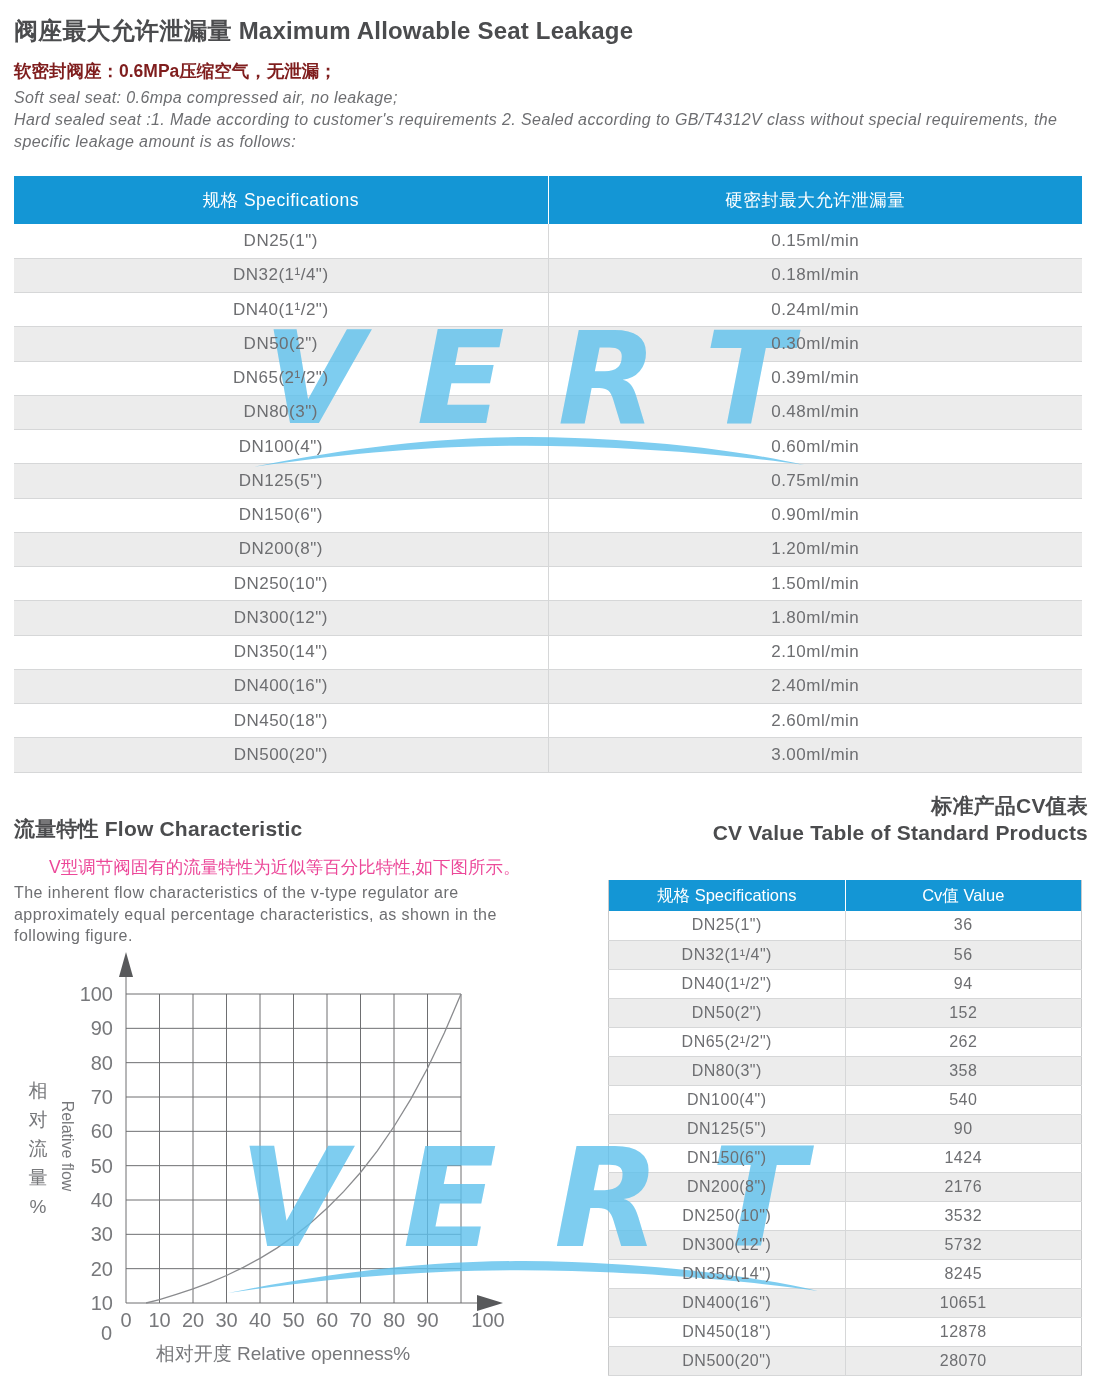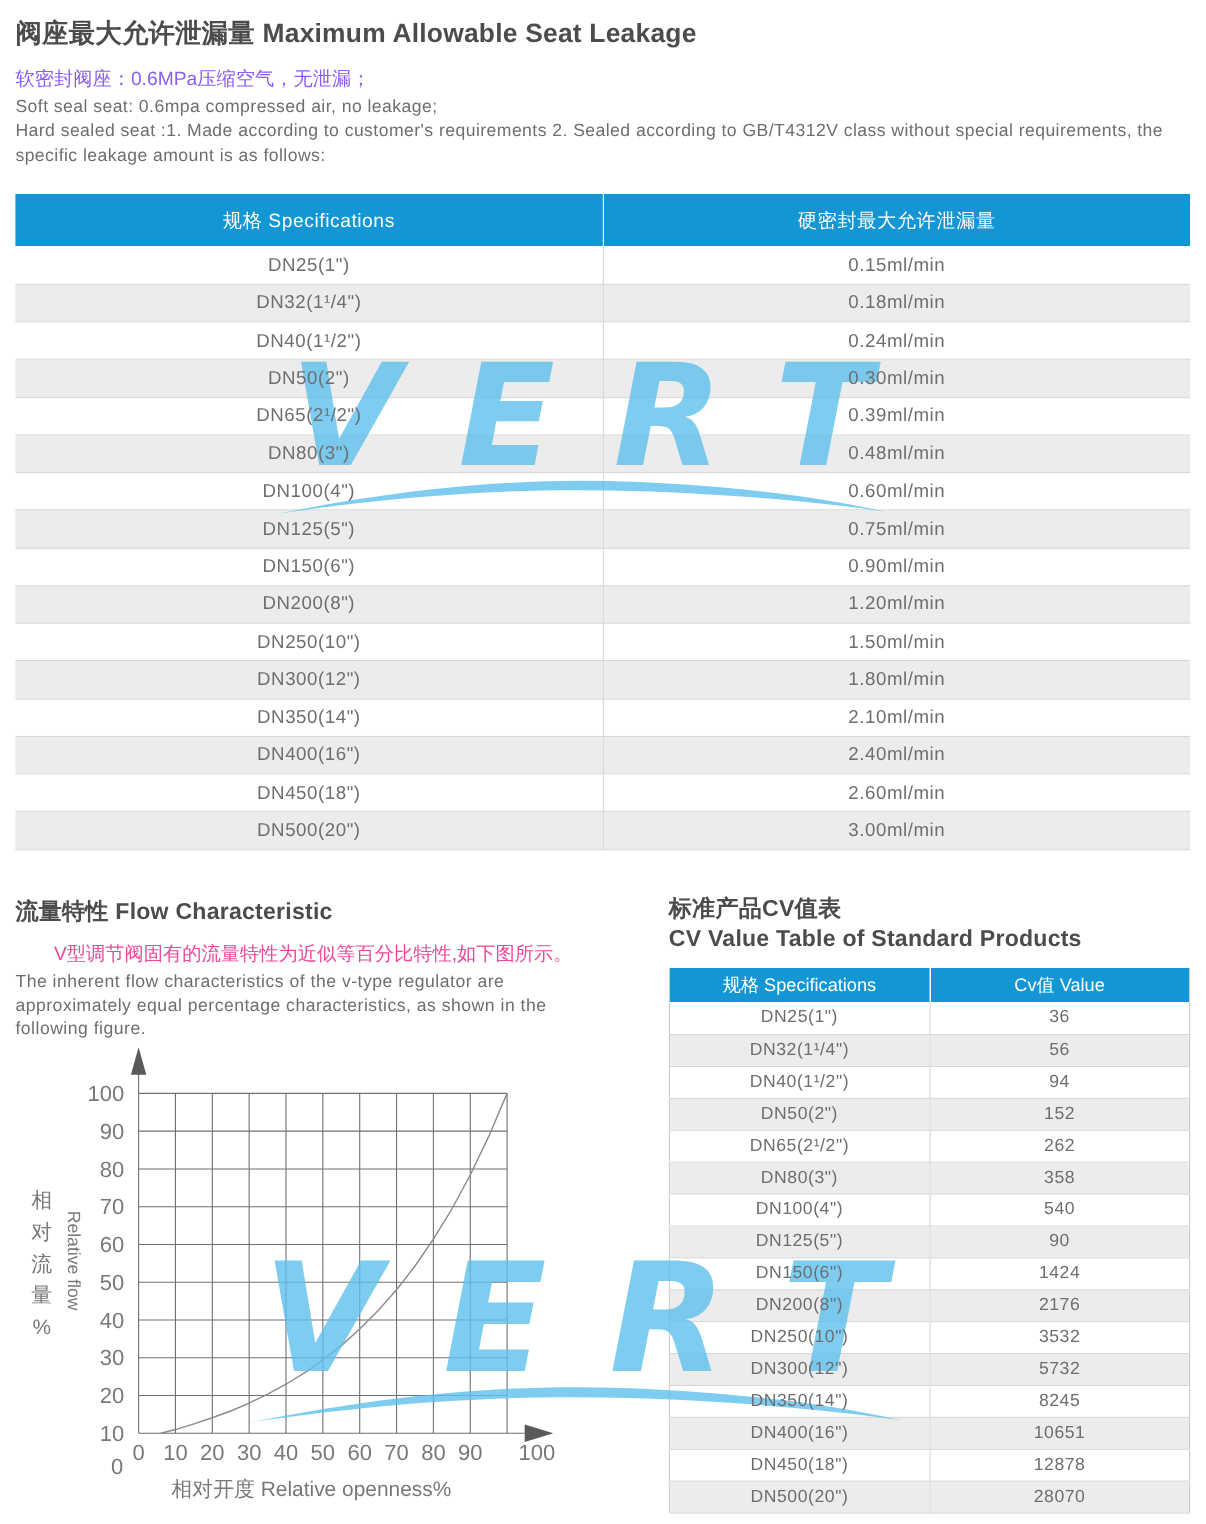--- a/index.html
+++ b/index.html
@@ -3,24 +3,24 @@
 <meta charset="utf-8">
 <style>
   * { margin:0; padding:0; box-sizing:border-box; }
   html,body { background:#fff; }
   body { width:1096px; height:1385px; font-family:"Liberation Sans", sans-serif; }
   .page { position:relative; width:1096px; height:1385px; background:#fff; overflow:hidden; }
 
   
   .hdr { position:absolute; left:14px; top:16px; width:1072px; }
   .hdr h1 { font-size:24px; line-height:30px; font-weight:bold; color:#4b4c4e; letter-spacing:.2px; }
-  .hdr .zh { font-size:17.5px; line-height:24px; color:#8b5cf6; }
+  .hdr .zh { font-size:17.5px; line-height:24px; color:#7f1d1d;font-weight:bold; }
   .hdr .zh-block { margin-top:13px; }
   .hdr .en { font-size:16px; line-height:22px; color:#6d6e71; letter-spacing:.4px; }
-  .hdr .en-block { margin-top:4px; }
+  .hdr .en-block { margin-top:4px;font-style:italic; }
 
   
   table { border-collapse:collapse; table-layout:fixed; position:absolute; background:#fff; }
   th, td { text-align:center; position:relative; z-index:3; font-weight:normal; }
   thead th { background:var(--blue,#1496d5); color:#fff;text-align:center; }
   tr.stripe { background:#ececec; }
   td { color:#6d6e71; border-bottom:1px solid #d6d7d8; letter-spacing:.5px; }
   th:first-child { border-right:1px solid rgba(255,255,255,.85); }
   td:first-child { border-right:1px solid #d6d7d8; }
 
@@ -32,21 +32,21 @@
   .cv th { height:31px; font-size:16.5px; }
   .cv td { height:29px; font-size:16px; }
 
   
   .flow { position:absolute; left:14px; top:815px; width:522px; }
   h2 { font-size:21px; line-height:27px; font-weight:bold; color:#4b4c4e; letter-spacing:.2px; }
   .flow .zh { margin-top:13px; text-indent:2em; font-size:17.5px; line-height:24px; color:#ec4899; }
   .flow .en { margin-top:3px; font-size:16px; line-height:21.5px; color:#6d6e71; letter-spacing:.45px; }
 
   
-  .cvsec { position:absolute; left:608px; top:813px; width:480px; }
+  .cvsec { position:absolute; left:608px; top:792px; width:480px;text-align:right; }
 
   
   .chart-wrap { position:absolute; left:0; top:950px; width:560px; height:435px; z-index:1; }
   .chart-wrap svg { width:100%; height:100%; display:block; }
 
   
   .wm { position:absolute; z-index:2; opacity:.8; pointer-events:none; }
   #wm1 { left:248px; top:326px; width:560px; }
   #wm2 { left:222px; top:1142px; width:600px; }
   .wm svg { width:100%; display:block; }

